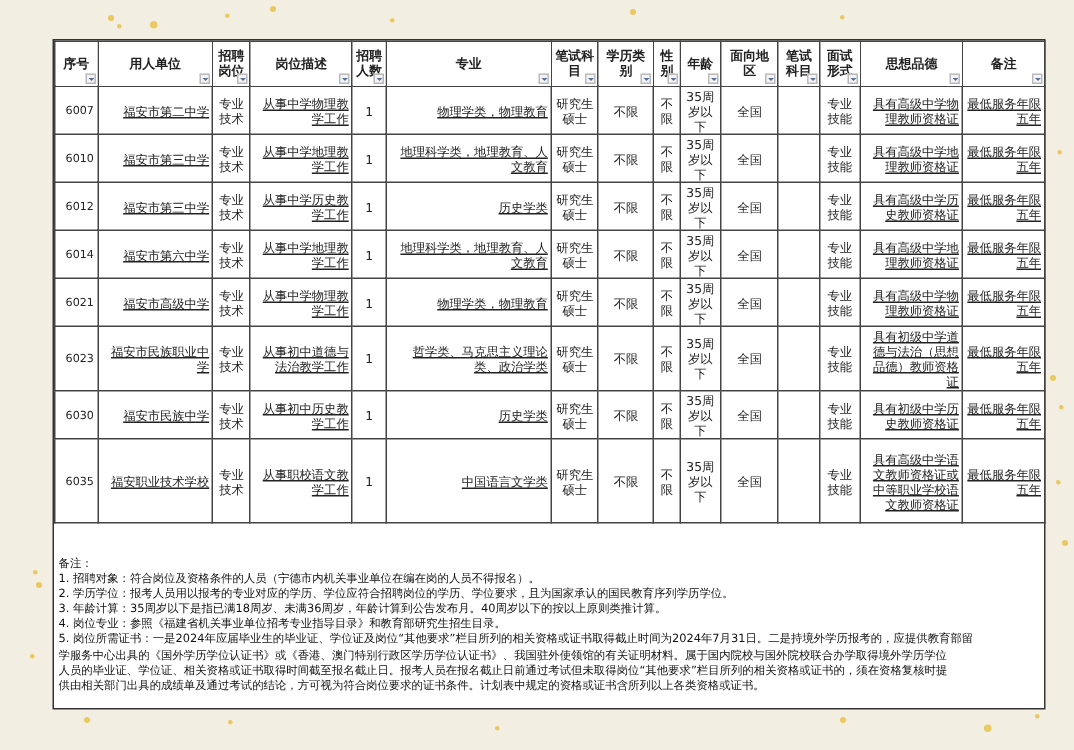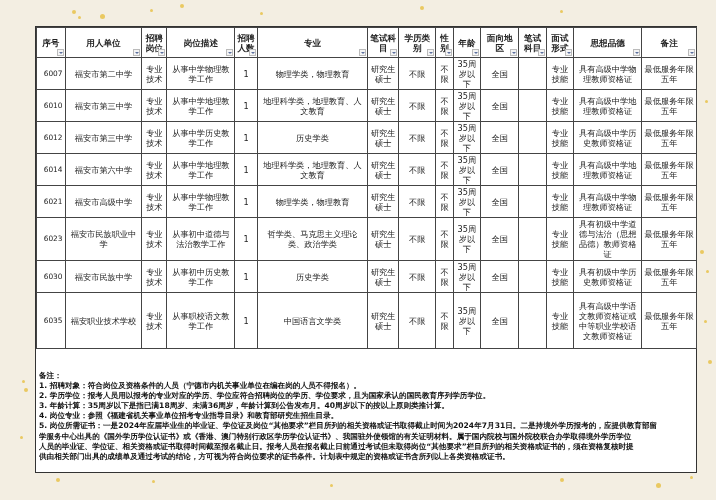--- a/index.html
+++ b/index.html
@@ -27,30 +27,30 @@
   }
   th .filt {
     position:absolute; right:1px; bottom:1px; width:7px; height:7px;
     border:1px solid #bbb; background:#f4f4f4; box-sizing:border-box;
   }
   th .filt::after {
     content:""; position:absolute; left:1px; top:2px;
     border-left:2px solid transparent; border-right:2px solid transparent; border-top:2px solid #5b6f9e;
   }
   td.c { text-align:center; }
-  td.l { text-align:center; }
+  td.l { text-align:right;text-decoration:underline; }
   td.num { font-size:7.4px; text-align:right; }
   tr.r2 td { height:31px; }
   tr.r3 td { height:42px; }
   tr.r4 td { height:55px; }
   tr.tot td { height:29px; }
   .notes {
     font-size:7.6px; line-height:10.1px; color:#111; padding:0 3px; margin-top:22px;
   }
-  .notes div { white-space:nowrap; overflow:hidden;font-weight:bold; }
+  .notes div { white-space:nowrap; overflow:hidden; }
 </style>
 </head>
 <body>
 
 <div>
   <span class="dot" style="left:72px;top:10px;width:4px;height:4px"></span>
   <span class="dot" style="left:100px;top:14px;width:5px;height:5px"></span>
   <span class="dot" style="left:78px;top:16px;width:3px;height:3px"></span>
   <span class="dot" style="left:150px;top:9px;width:3px;height:3px"></span>
   <span class="dot" style="left:180px;top:4px;width:4px;height:4px"></span>

